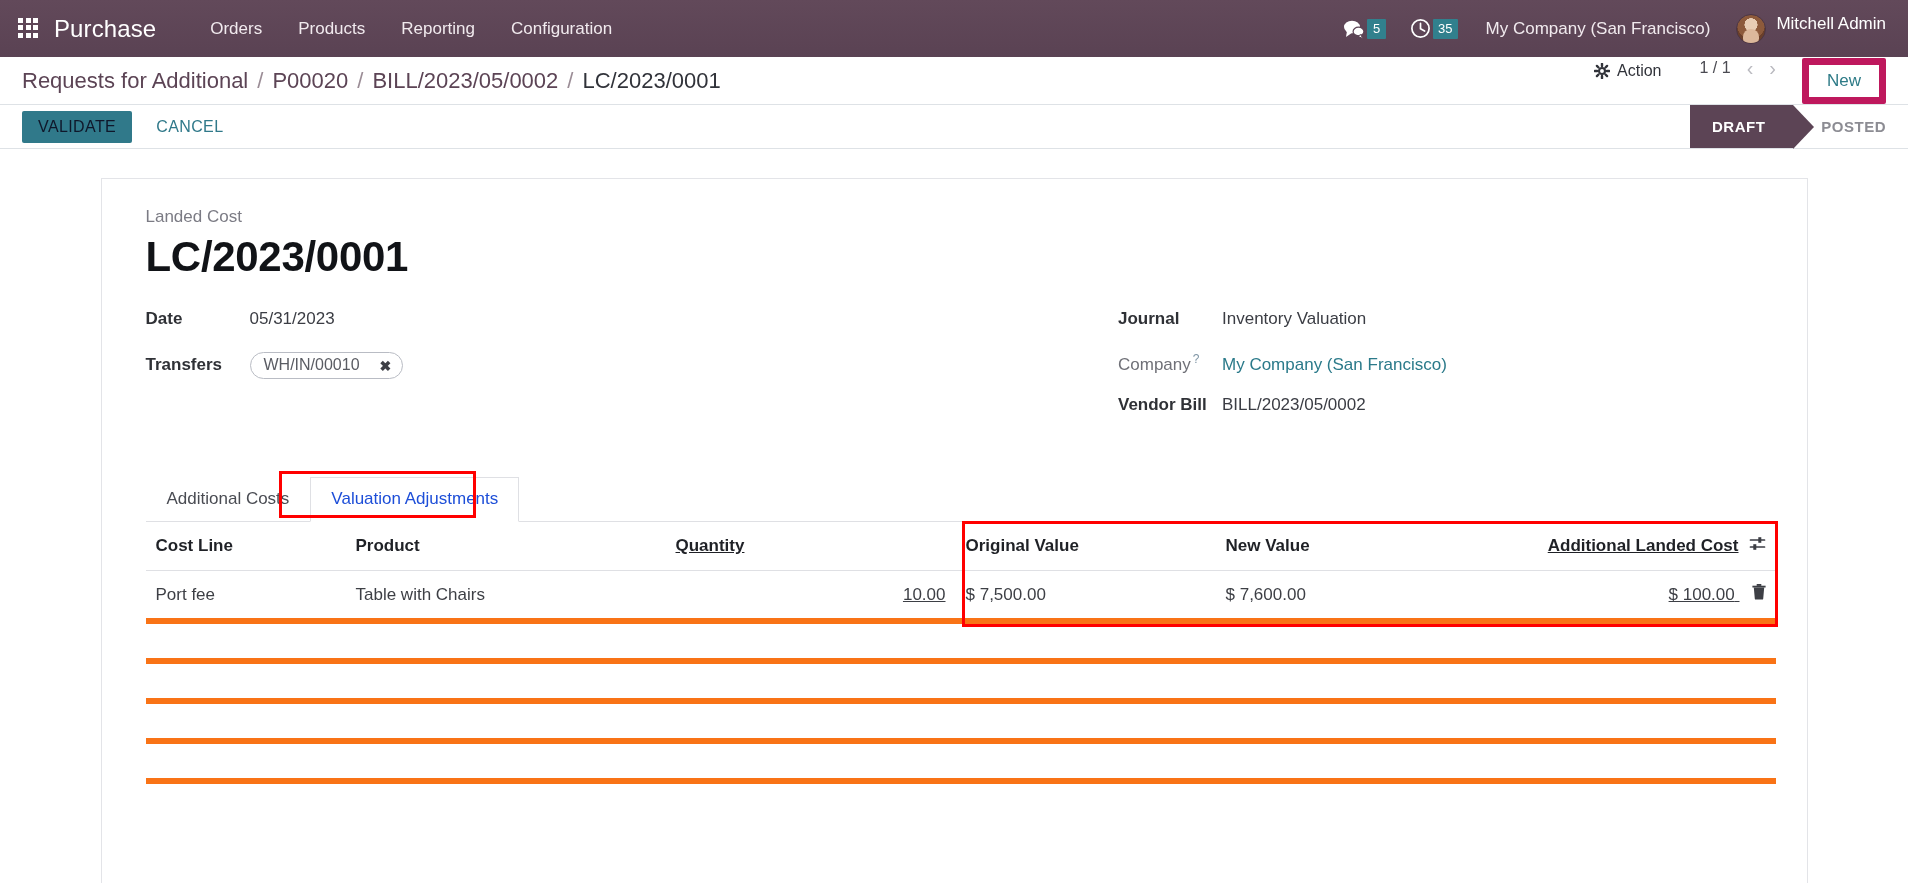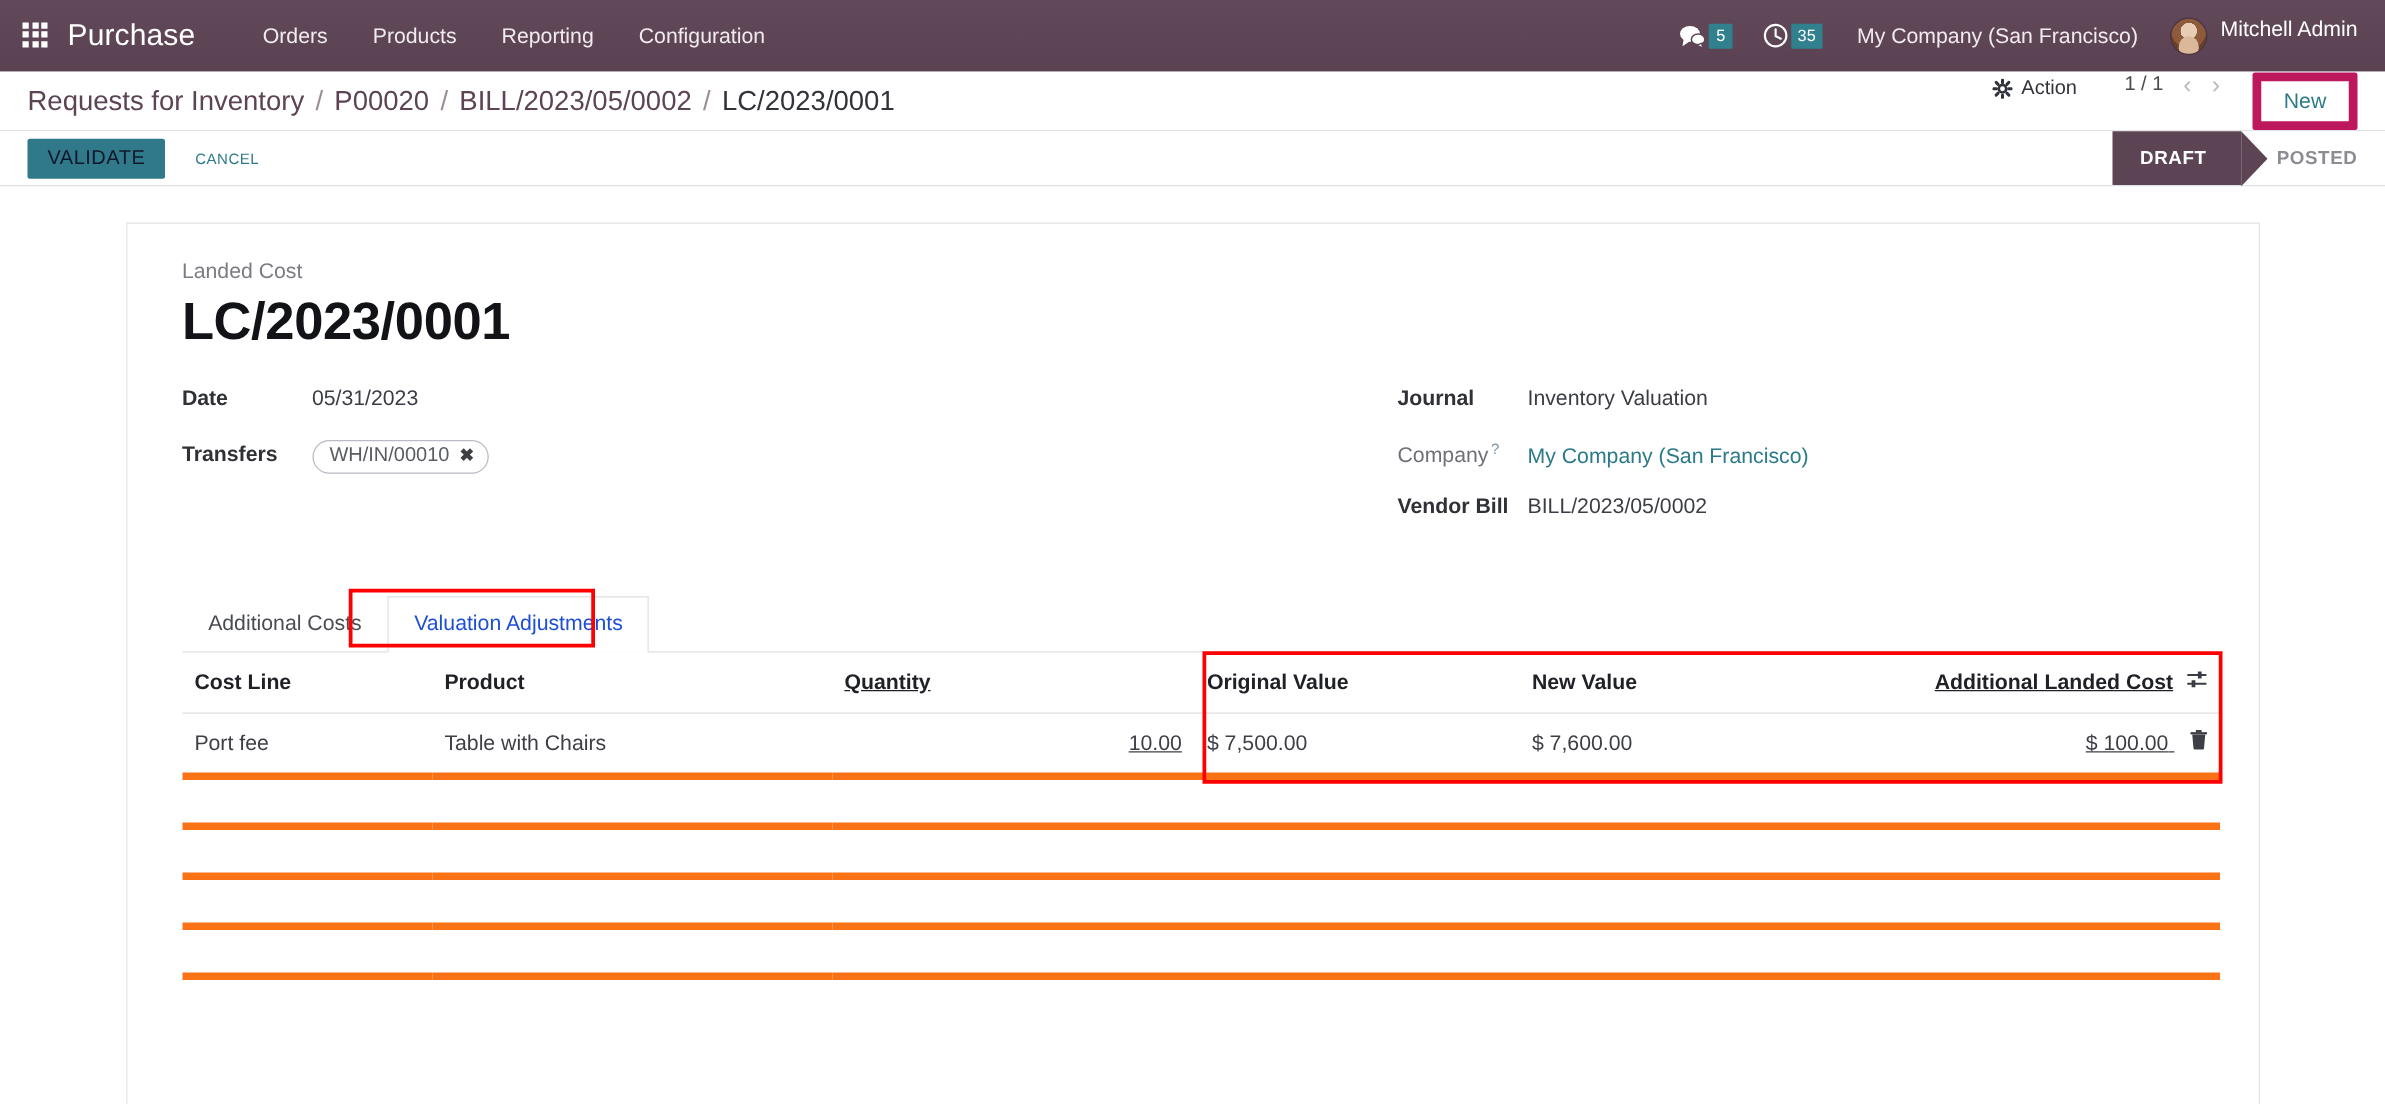--- a/index.html
+++ b/index.html
@@ -167,21 +167,21 @@
     letter-spacing: .4px;
     padding: 7px 16px;
     cursor: pointer;
     border-radius: 2px;
     font-family: inherit;
   }
   .btn-cancel {
     background: transparent;
     color: #30798a;
     border: none;
-    font-size: 12px;
+    font-size: 16px;
     letter-spacing: .4px;
     padding: 7px 16px;
     margin-left: 8px;
     cursor: pointer;
     font-family: inherit;
   }
   .ribbon { margin-left: auto; display: flex; align-items: stretch; height: 100%; }
   .ribbon-item {
     display: flex; align-items: center;
     font-size: 15px; font-weight: bold; letter-spacing: .5px;
@@ -238,21 +238,21 @@
     color: #2f3136;
     width: 104px;
     flex: 0 0 104px;
     white-space: nowrap;
   }
   .field-label.muted { font-weight: normal; color: #6f7077; }
   .field-label .qmark { color: #7f95a5; font-size: 12px; vertical-align: super; margin-left: 2px; }
   .field-value { font-size: 17px; color: #3b3d44; }
   .field-value.link { color: #2b7a8a; cursor: pointer; }
   .tag-pill {
-    display: inline-flex; align-items: flex-start; gap: 8px;
+    display: inline-flex; align-items: flex-end; gap: 20px;
     border: 1px solid #b9bcc4;
     border-radius: 14px;
     padding: 3px 11px 4px 13px;
     font-size: 16px;
     color: #5a5c63;
     background: #ffffff;
     cursor: pointer;
   }
   .tag-x { font-size: 14px; color: #3d3f45; font-weight: bold; cursor: pointer; }
 
@@ -376,21 +376,21 @@
     <div class="nav-company">My Company (San Francisco)</div>
     <div class="nav-user">
       <span class="avatar"></span>
       <span class="nav-username">Mitchell Admin</span>
     </div>
   </div>
 </div>
 
 <div class="control-panel">
   <div class="breadcrumb">
-    <span class="crumb">Requests for Inventory</span>
+    <span class="crumb">Requests for Additional</span>
     <span class="sep">/</span>
     <span class="crumb">P00020</span>
     <span class="sep">/</span>
     <span class="crumb">BILL/2023/05/0002</span>
     <span class="sep">/</span>
     <span class="current">LC/2023/0001</span>
   </div>
 
   <div class="cp-right">
     <div class="action-btn">

